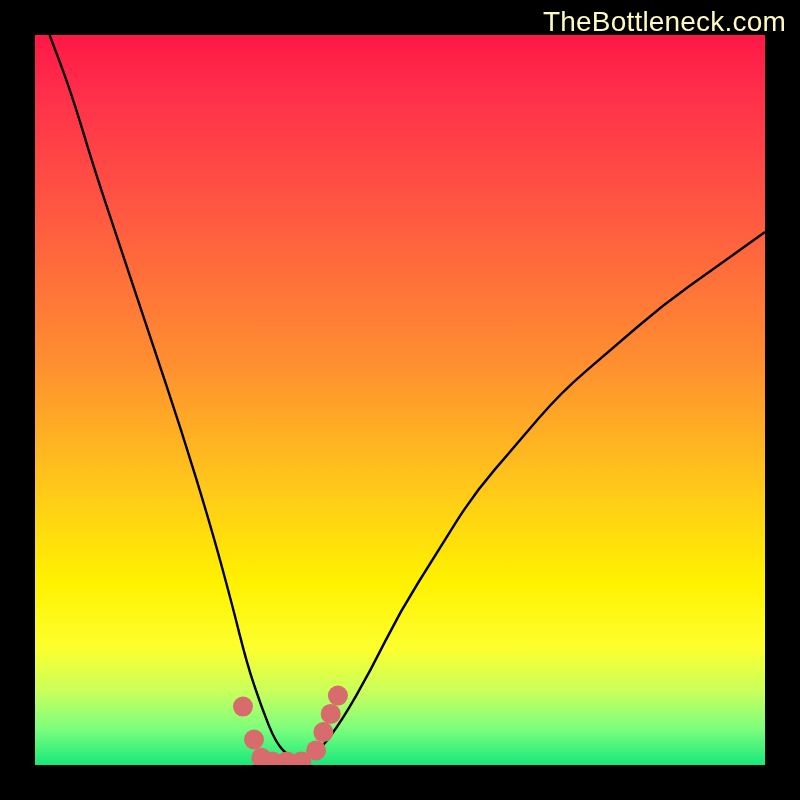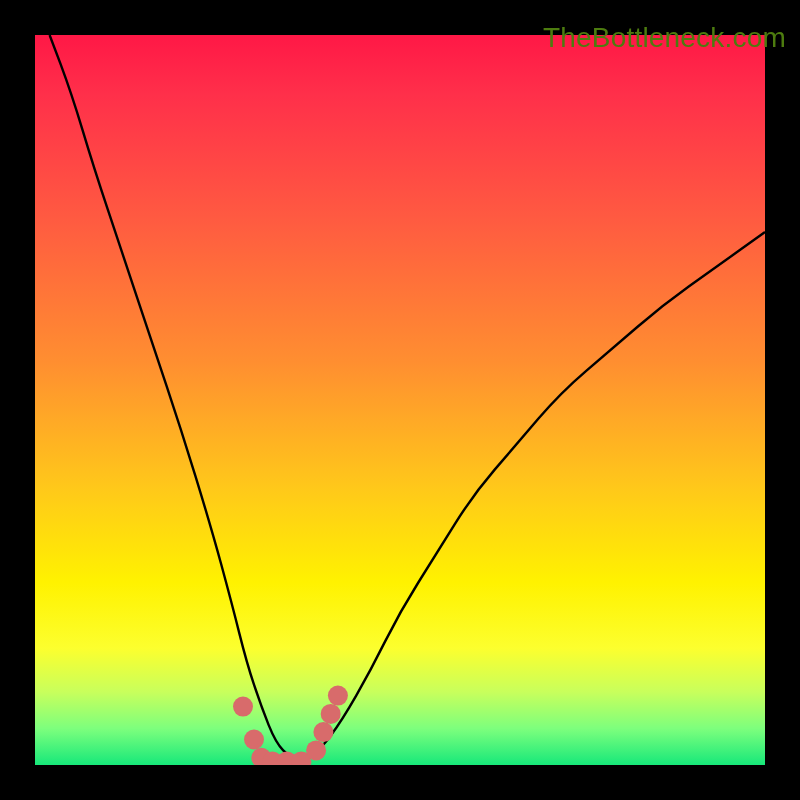--- a/index.html
+++ b/index.html
@@ -37,25 +37,24 @@
       #fcff2e 84%,
       #c8ff5c 90%,
       #7dff7d 95%,
       #17e87a 100%
     );
   }
   .watermark {
     position: absolute;
     top: 6px;
     right: 14px;
-    color: #4d7c0f;
+    color: #fef9c3;
     font-size: 28px;
     letter-spacing: 0.2px;
     pointer-events: none;
-    margin-top: 16px;
   }
   svg.curve {
     position: absolute;
     left: 0;
     top: 0;
     width: 730px;
     height: 730px;
   }
 </style>
 </head>

